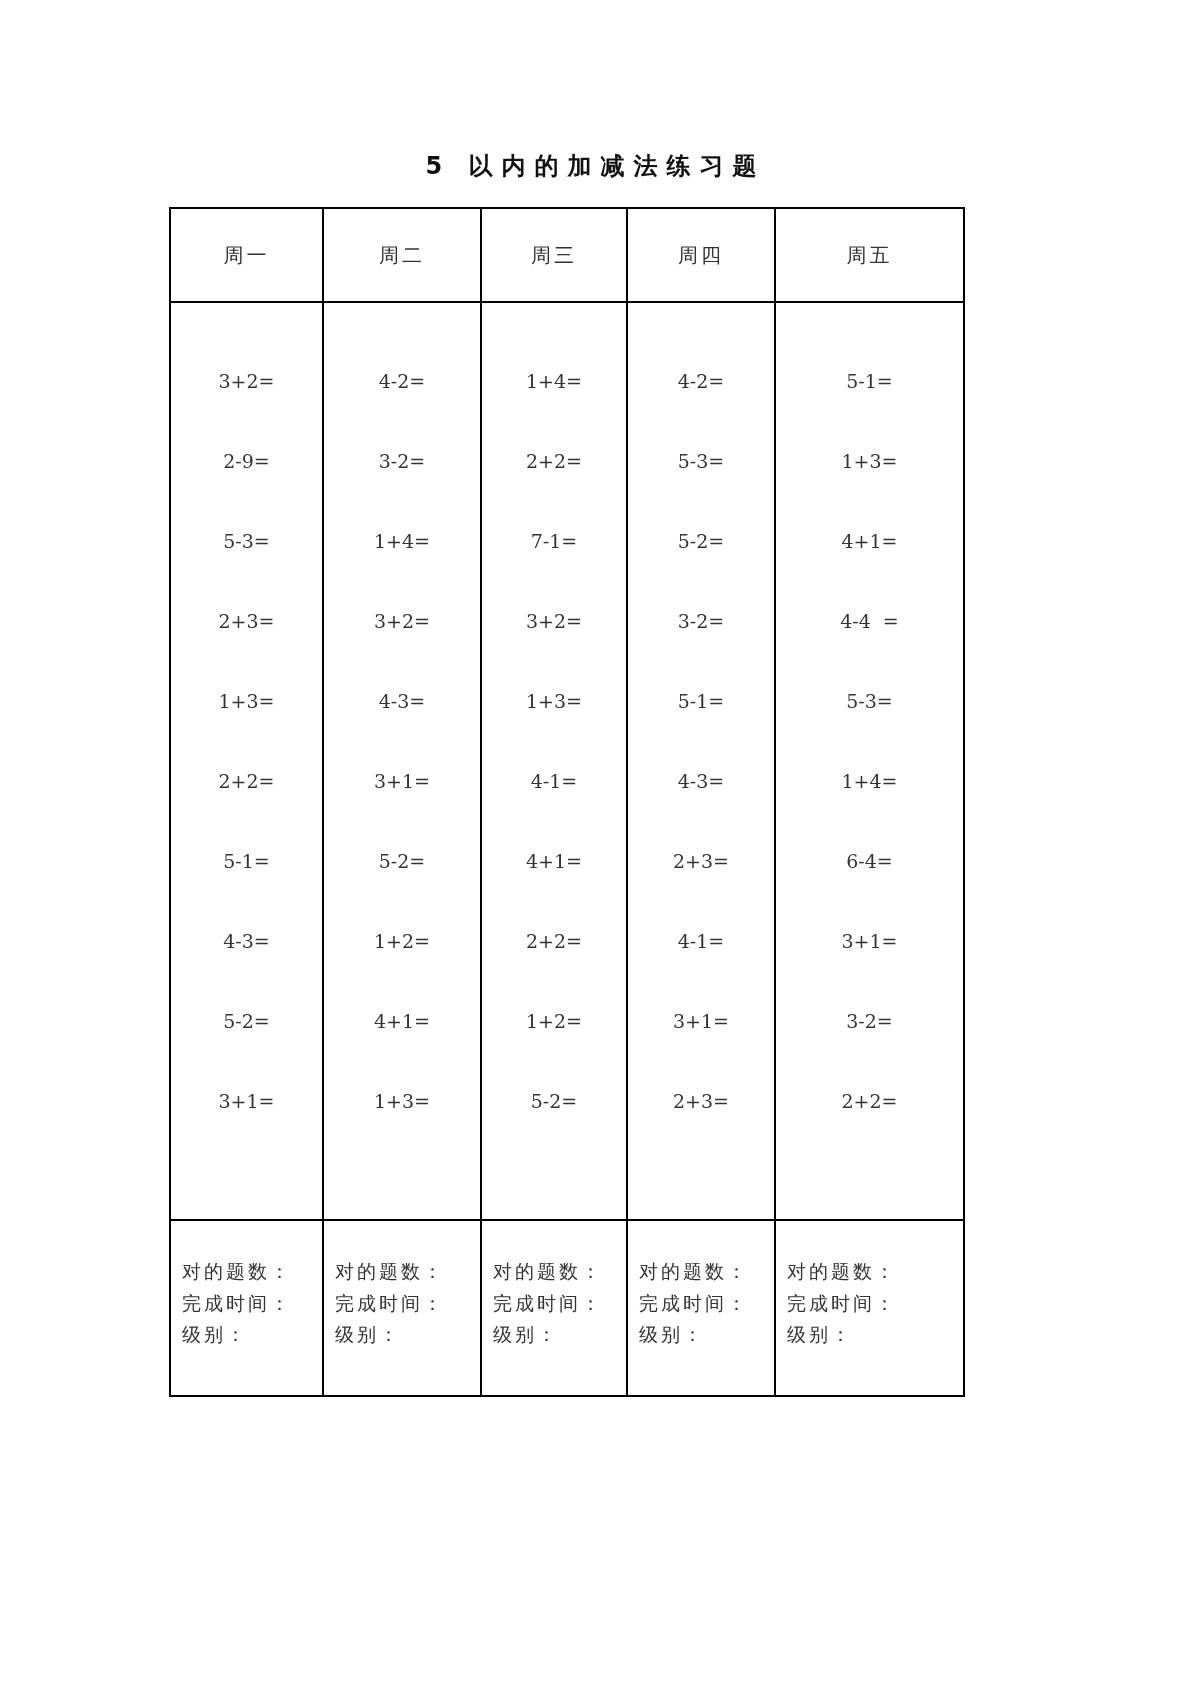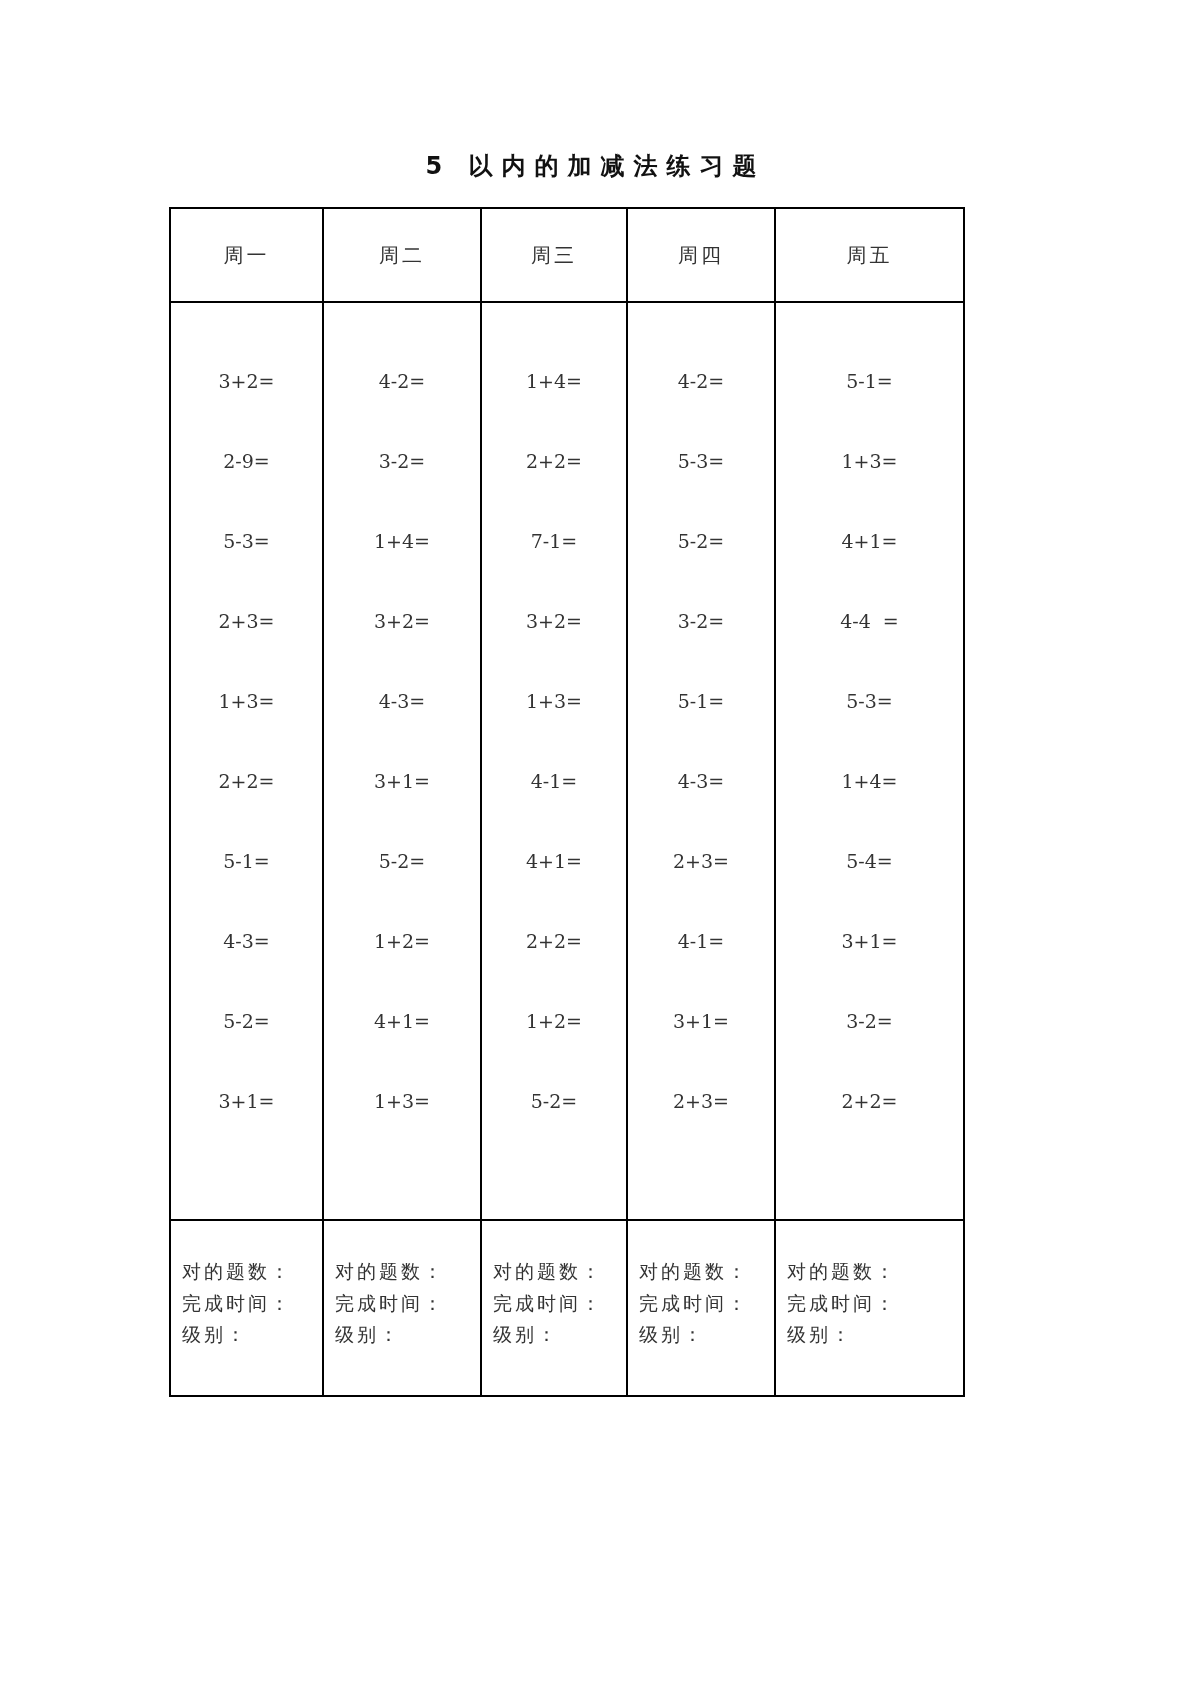--- a/index.html
+++ b/index.html
@@ -168,21 +168,21 @@
       </ul>
     </td>
     <td>
       <ul class="eq-list">
         <li>5-1=</li>
         <li>1+3=</li>
         <li>4+1=</li>
         <li>4-4  =</li>
         <li>5-3=</li>
         <li>1+4=</li>
-        <li>5-4=</li>
+        <li>6-4=</li>
         <li>3+1=</li>
         <li>3-2=</li>
         <li>2+2=</li>
       </ul>
     </td>
   </tr>
   <tr class="foot-row">
     <td>
       <div class="foot-lines">
         <div>对的题数：</div>

